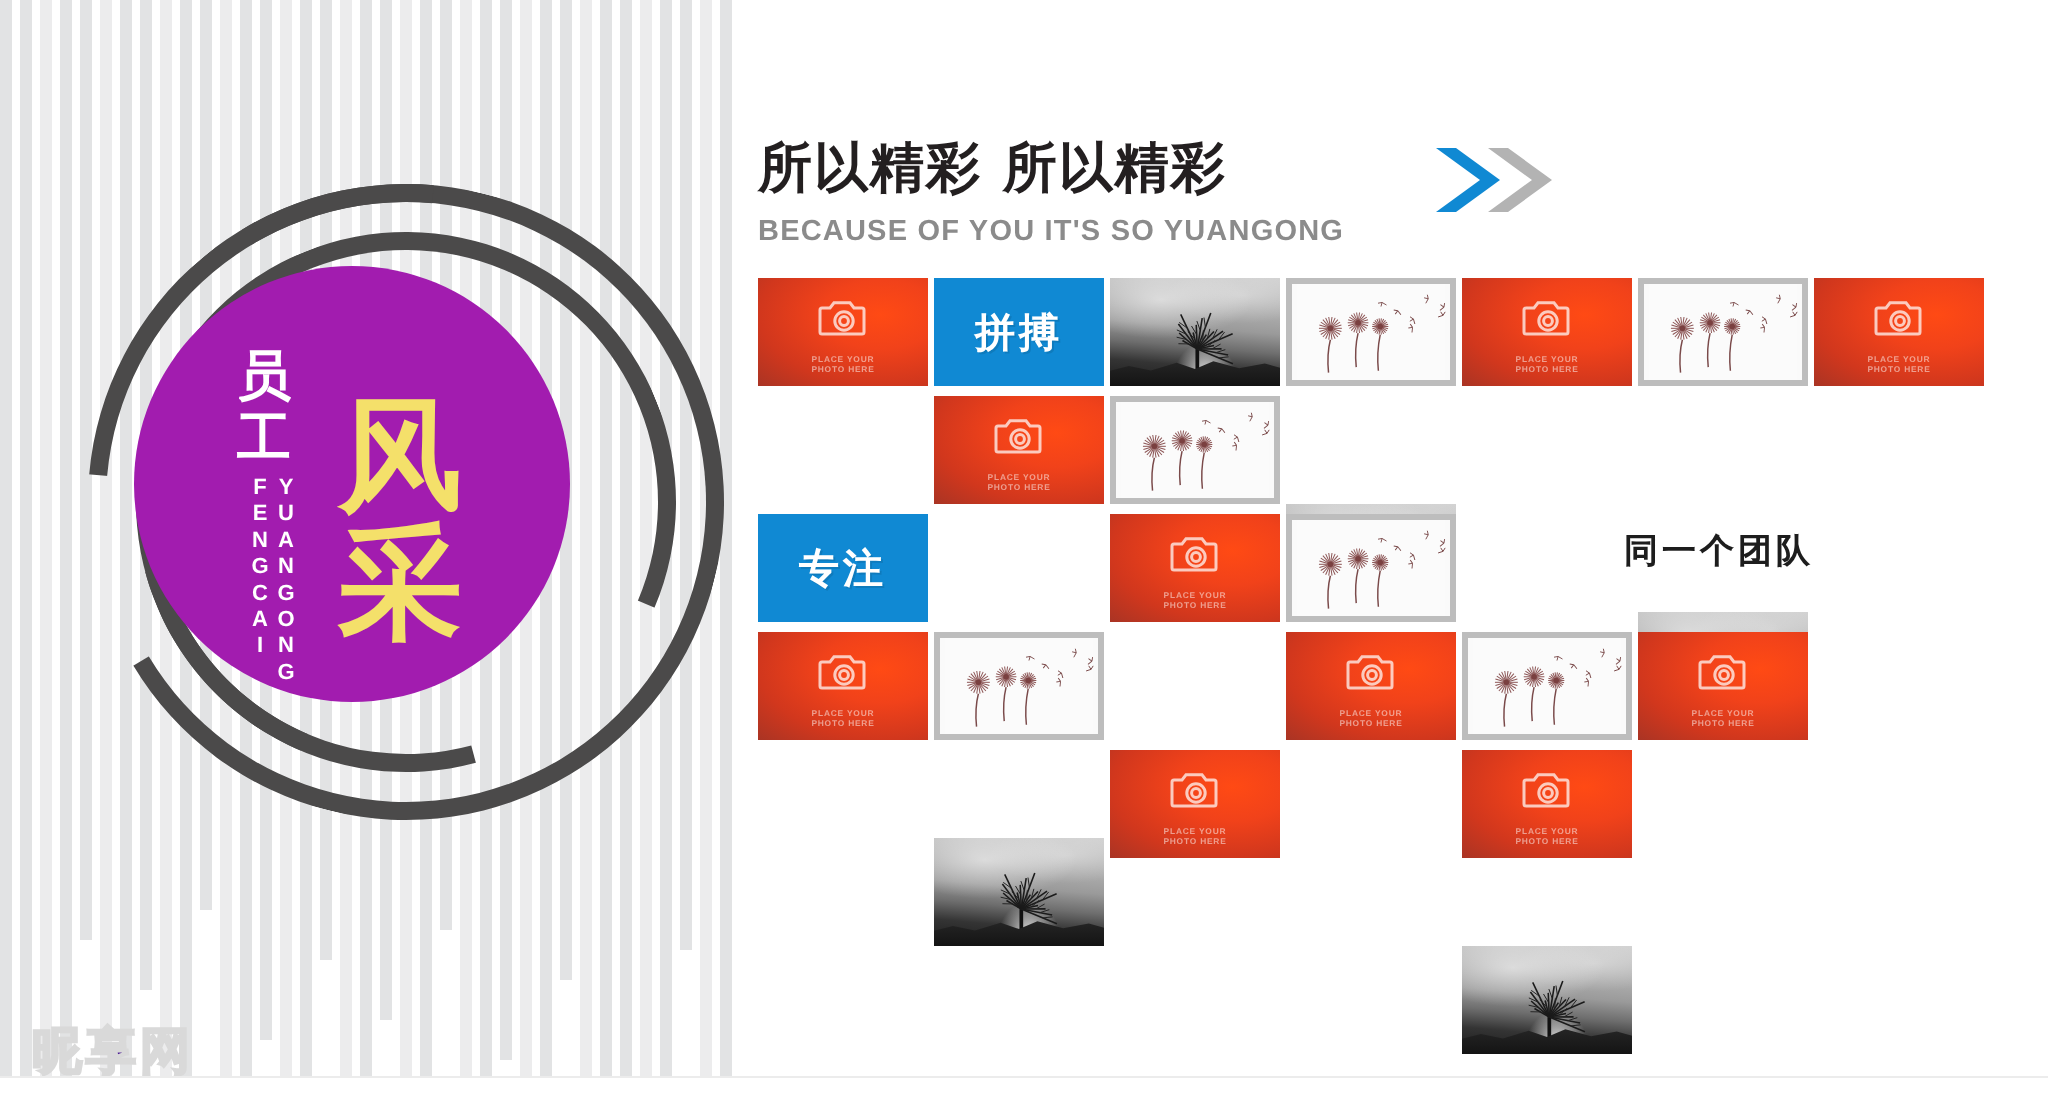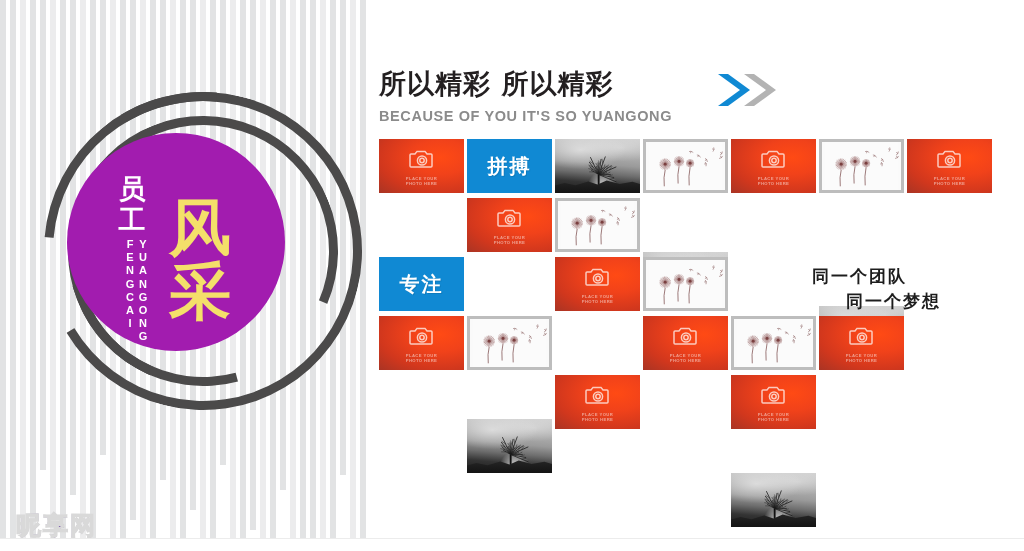--- a/index.html
+++ b/index.html
@@ -1220,21 +1220,20 @@
               <path d="M2 5 h4 l2-2.6 h8 l2 2.6 h4 a1 1 0 0 1 1 1 v11 a1 1 0 0 1 -1 1 h-20 a1 1 0 0 1 -1 -1 v-11 a1 1 0 0 1 1 -1 z"></path>
               <circle cx="13" cy="11.5" r="4.6"></circle>
               <circle cx="13" cy="11.5" r="2.2"></circle>
             </g>
           </svg><div class="ph">PLACE YOUR<br>PHOTO HERE</div></div>
       </div>
     </div>
 
   <div class="slogan">
     <span class="l1">同一个团队</span>
-    <span class="l2">同一个梦想</span>
   </div>
 
   <div class="wm">
     <span class="cn">昵享网</span>
   </div>
 
   <div class="bottomline"></div>
 </div>
 
 </body></html>

